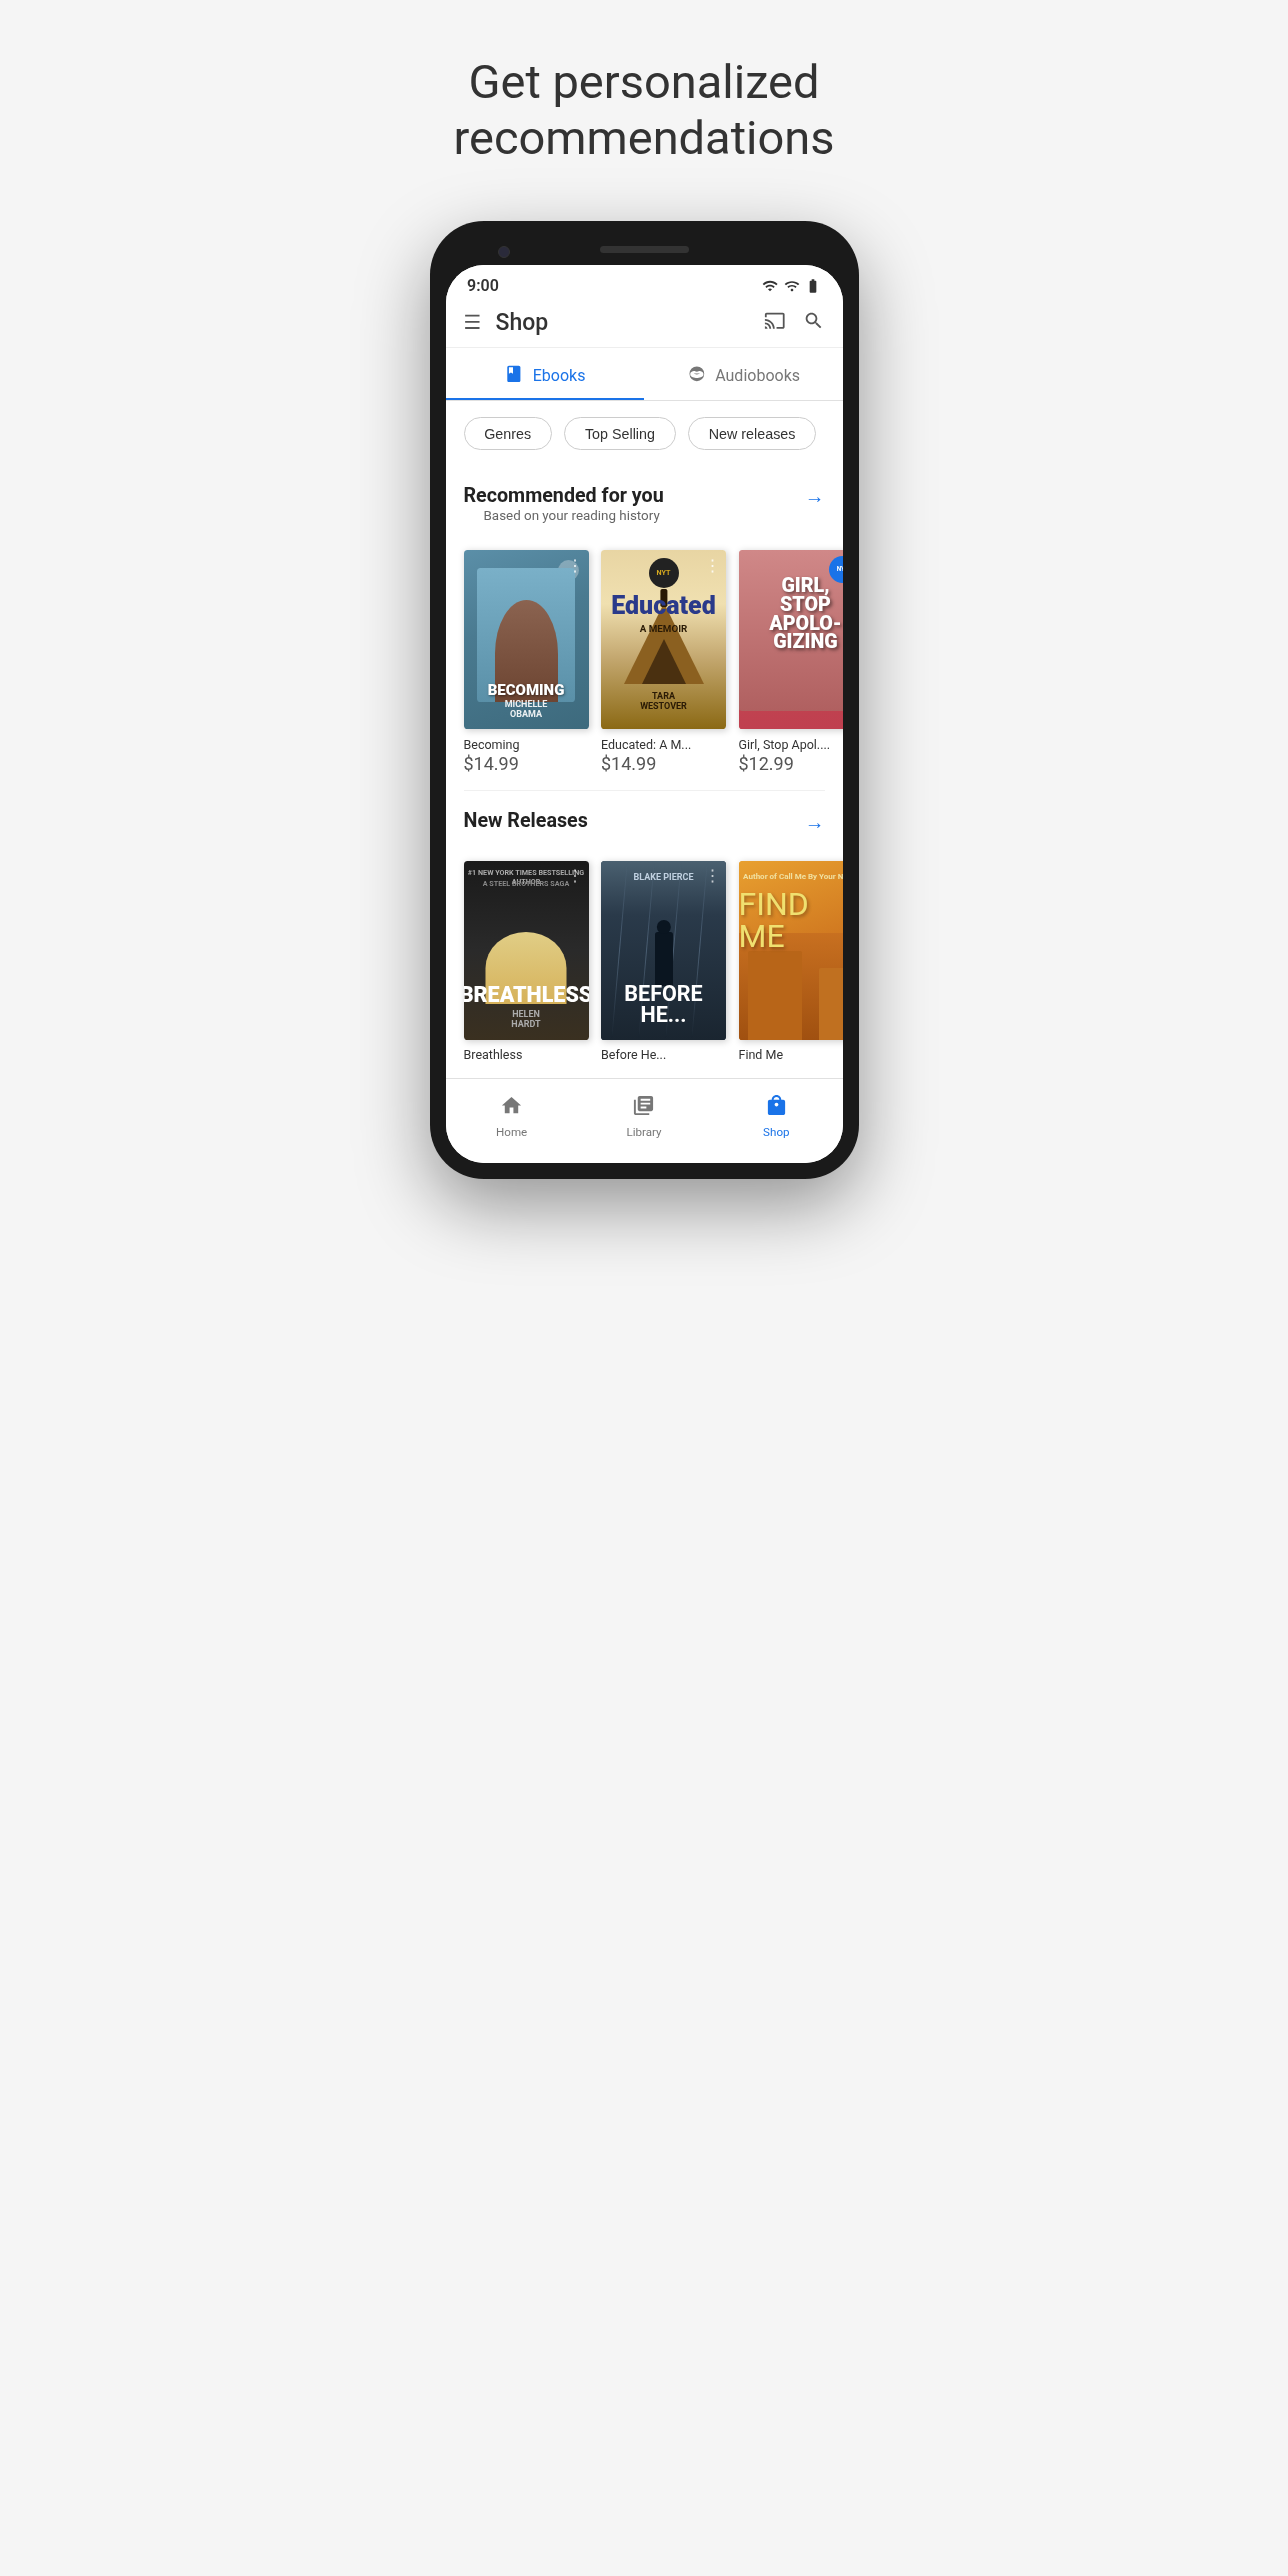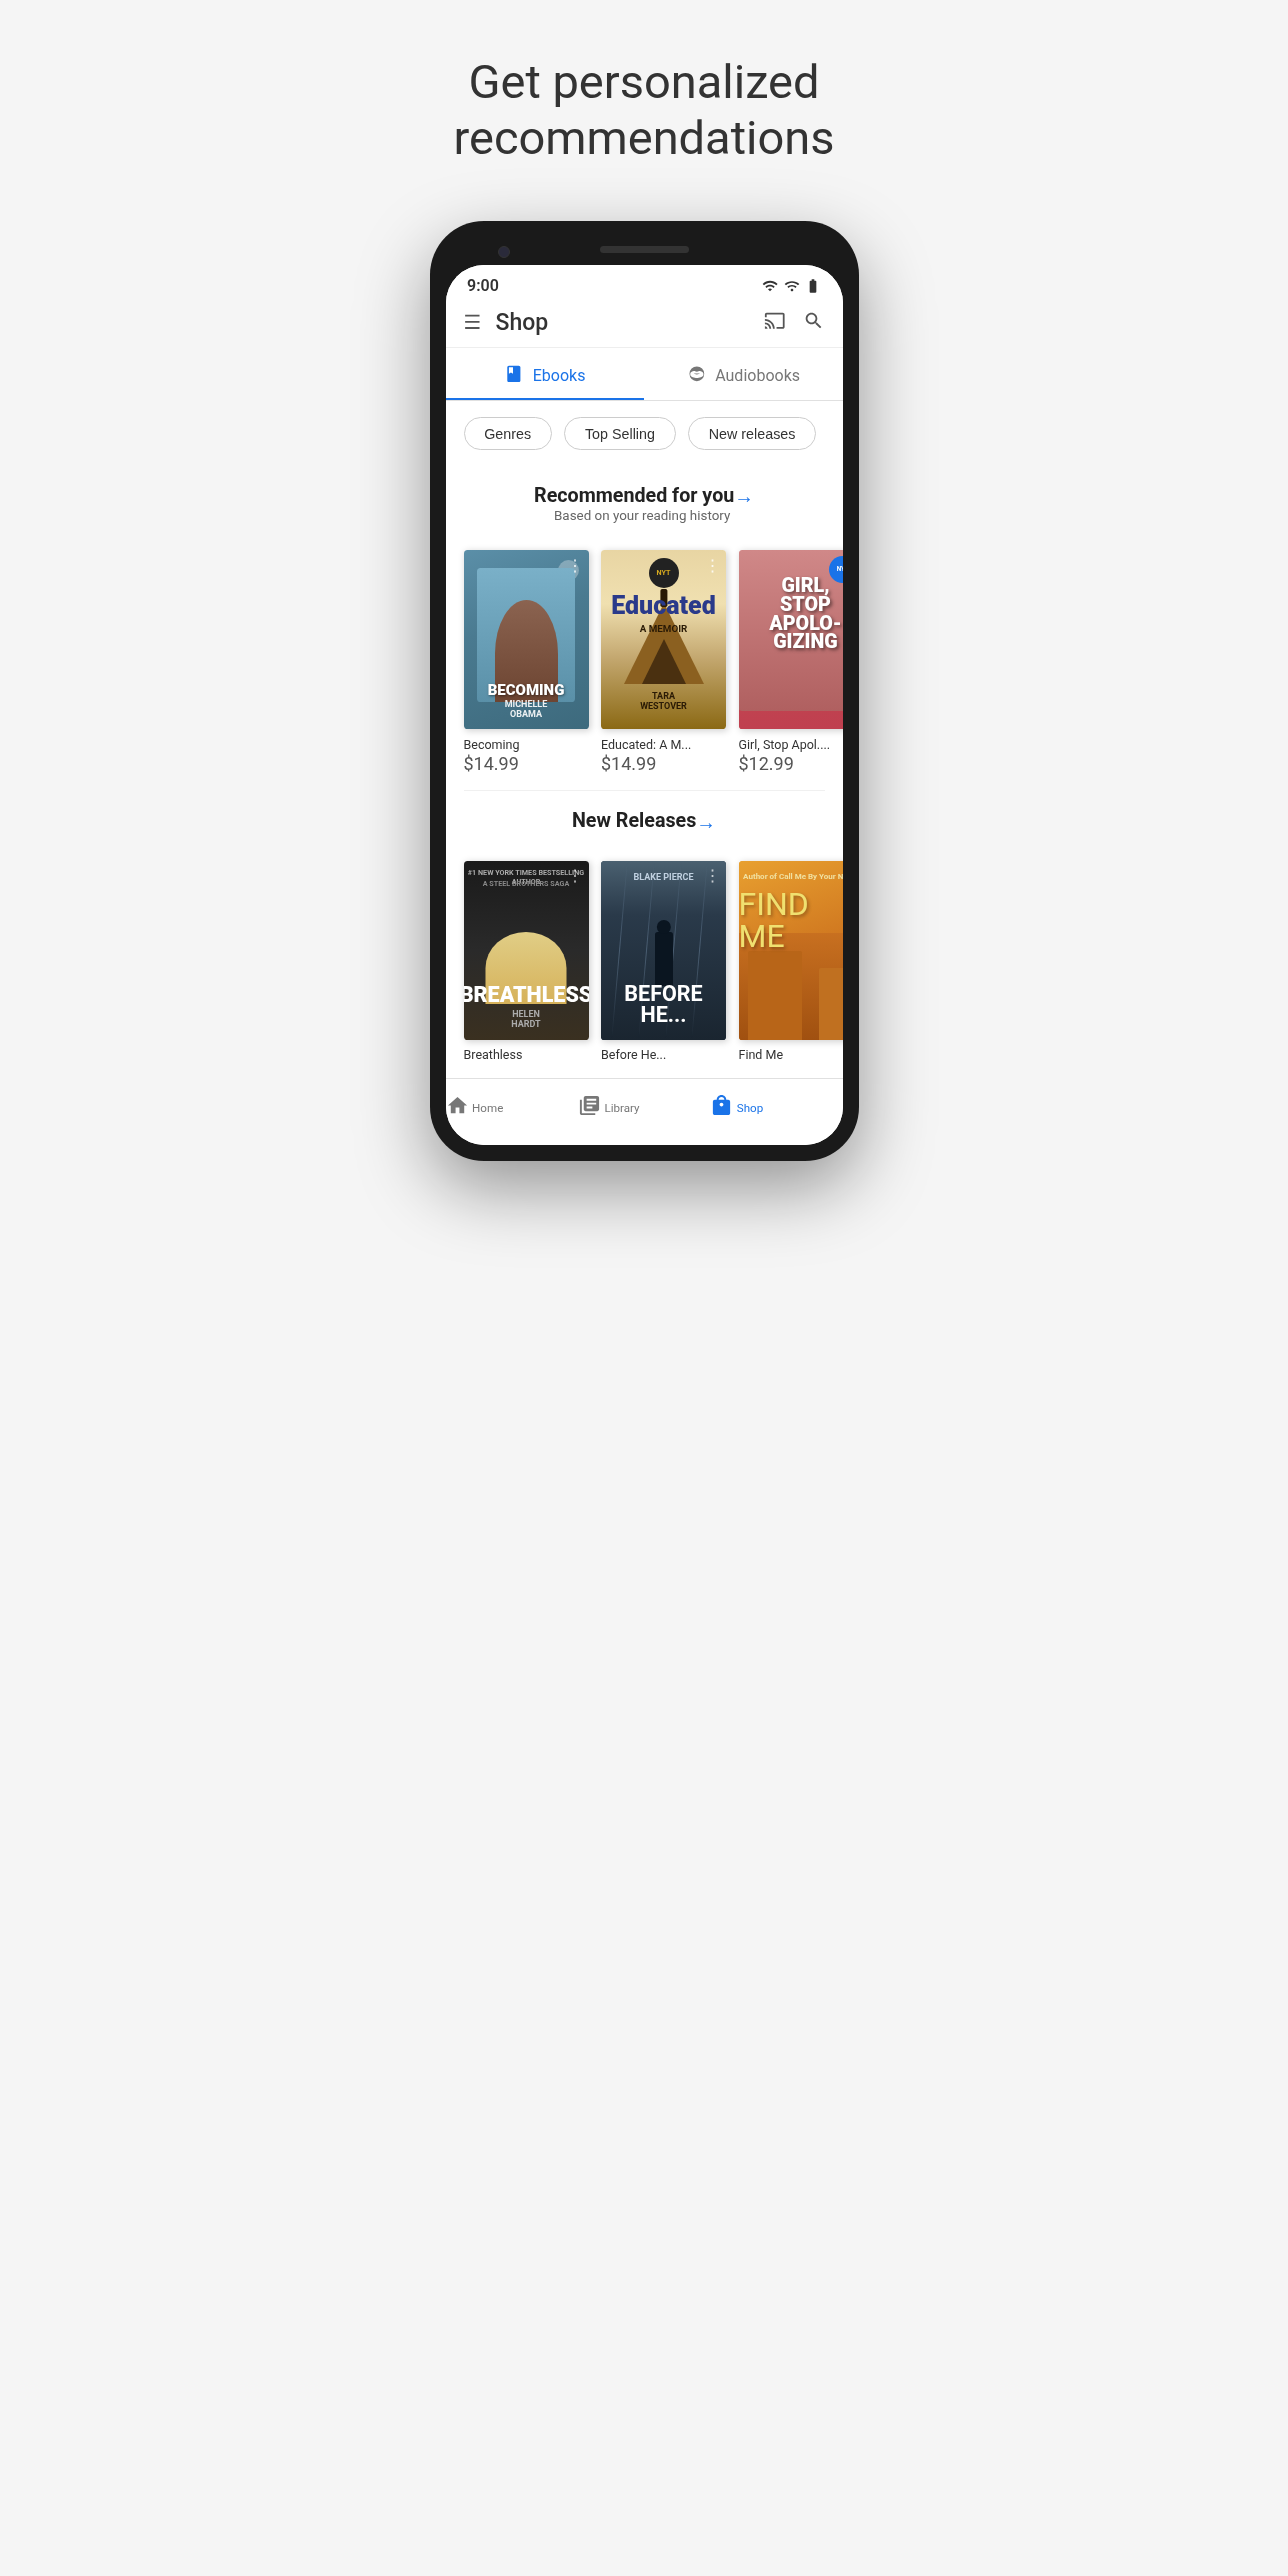--- a/index.html
+++ b/index.html
@@ -181,21 +181,21 @@
       overflow-y: auto;
     }
 
     
     .section {
       padding: 18px 18px 9px;
     }
     .section-header {
       display: flex;
       align-items: flex-start;
-      justify-content: center;
+      justify-content: space-between;
       margin-bottom: 5.4px;
     }
     .section-title {
       font-size: 19.7px;
       font-weight: 700;
       color: #222;
     }
     .section-subtitle {
       font-size: 13.4px;
       color: #666;
@@ -294,21 +294,21 @@
     
     .bottom-nav {
       display: flex;
       background: #fff;
       border-top: 0.9px solid #e0e0e0;
       padding: 9px 0 18px;
     }
     .nav-item {
       flex: 1;
       display: flex;
-      flex-direction: row;
+      flex-direction: column;
       align-items: center;
       gap: 3.6px;
       cursor: pointer;
       padding: 5.4px 0;
     }
     .nav-icon {
       font-size: 21.5px;
       color: #777;
     }
     .nav-icon.active {

